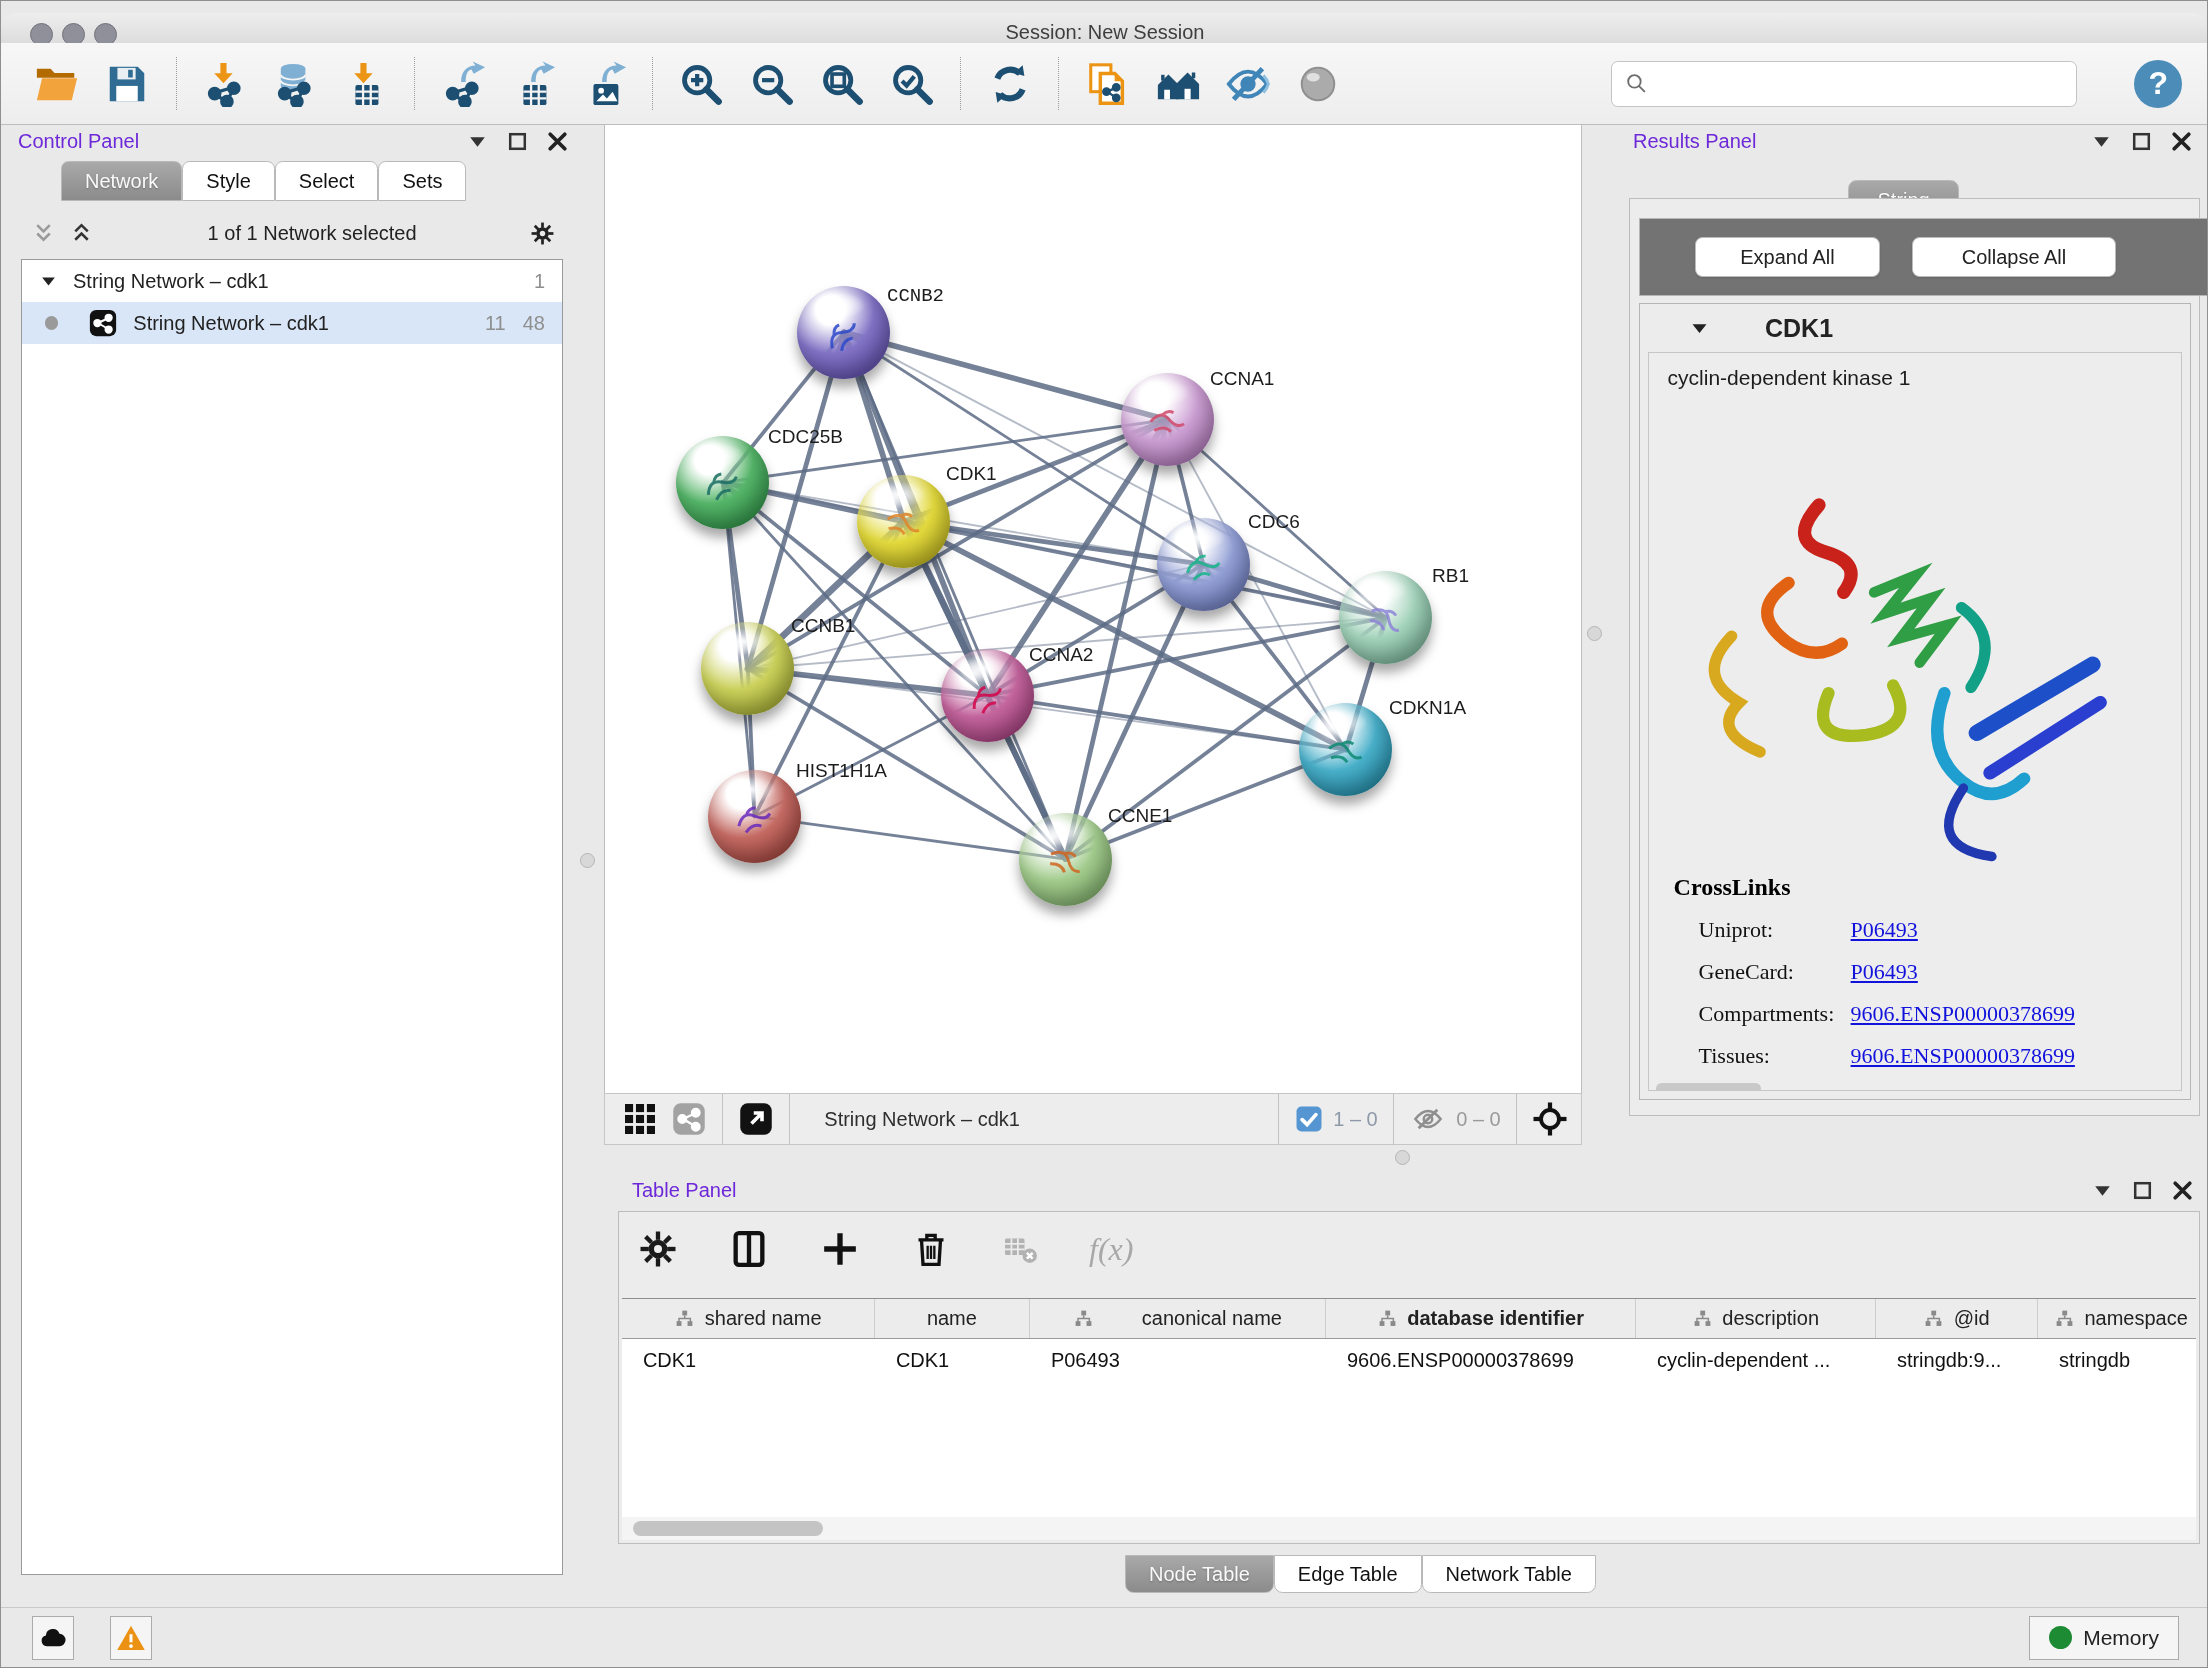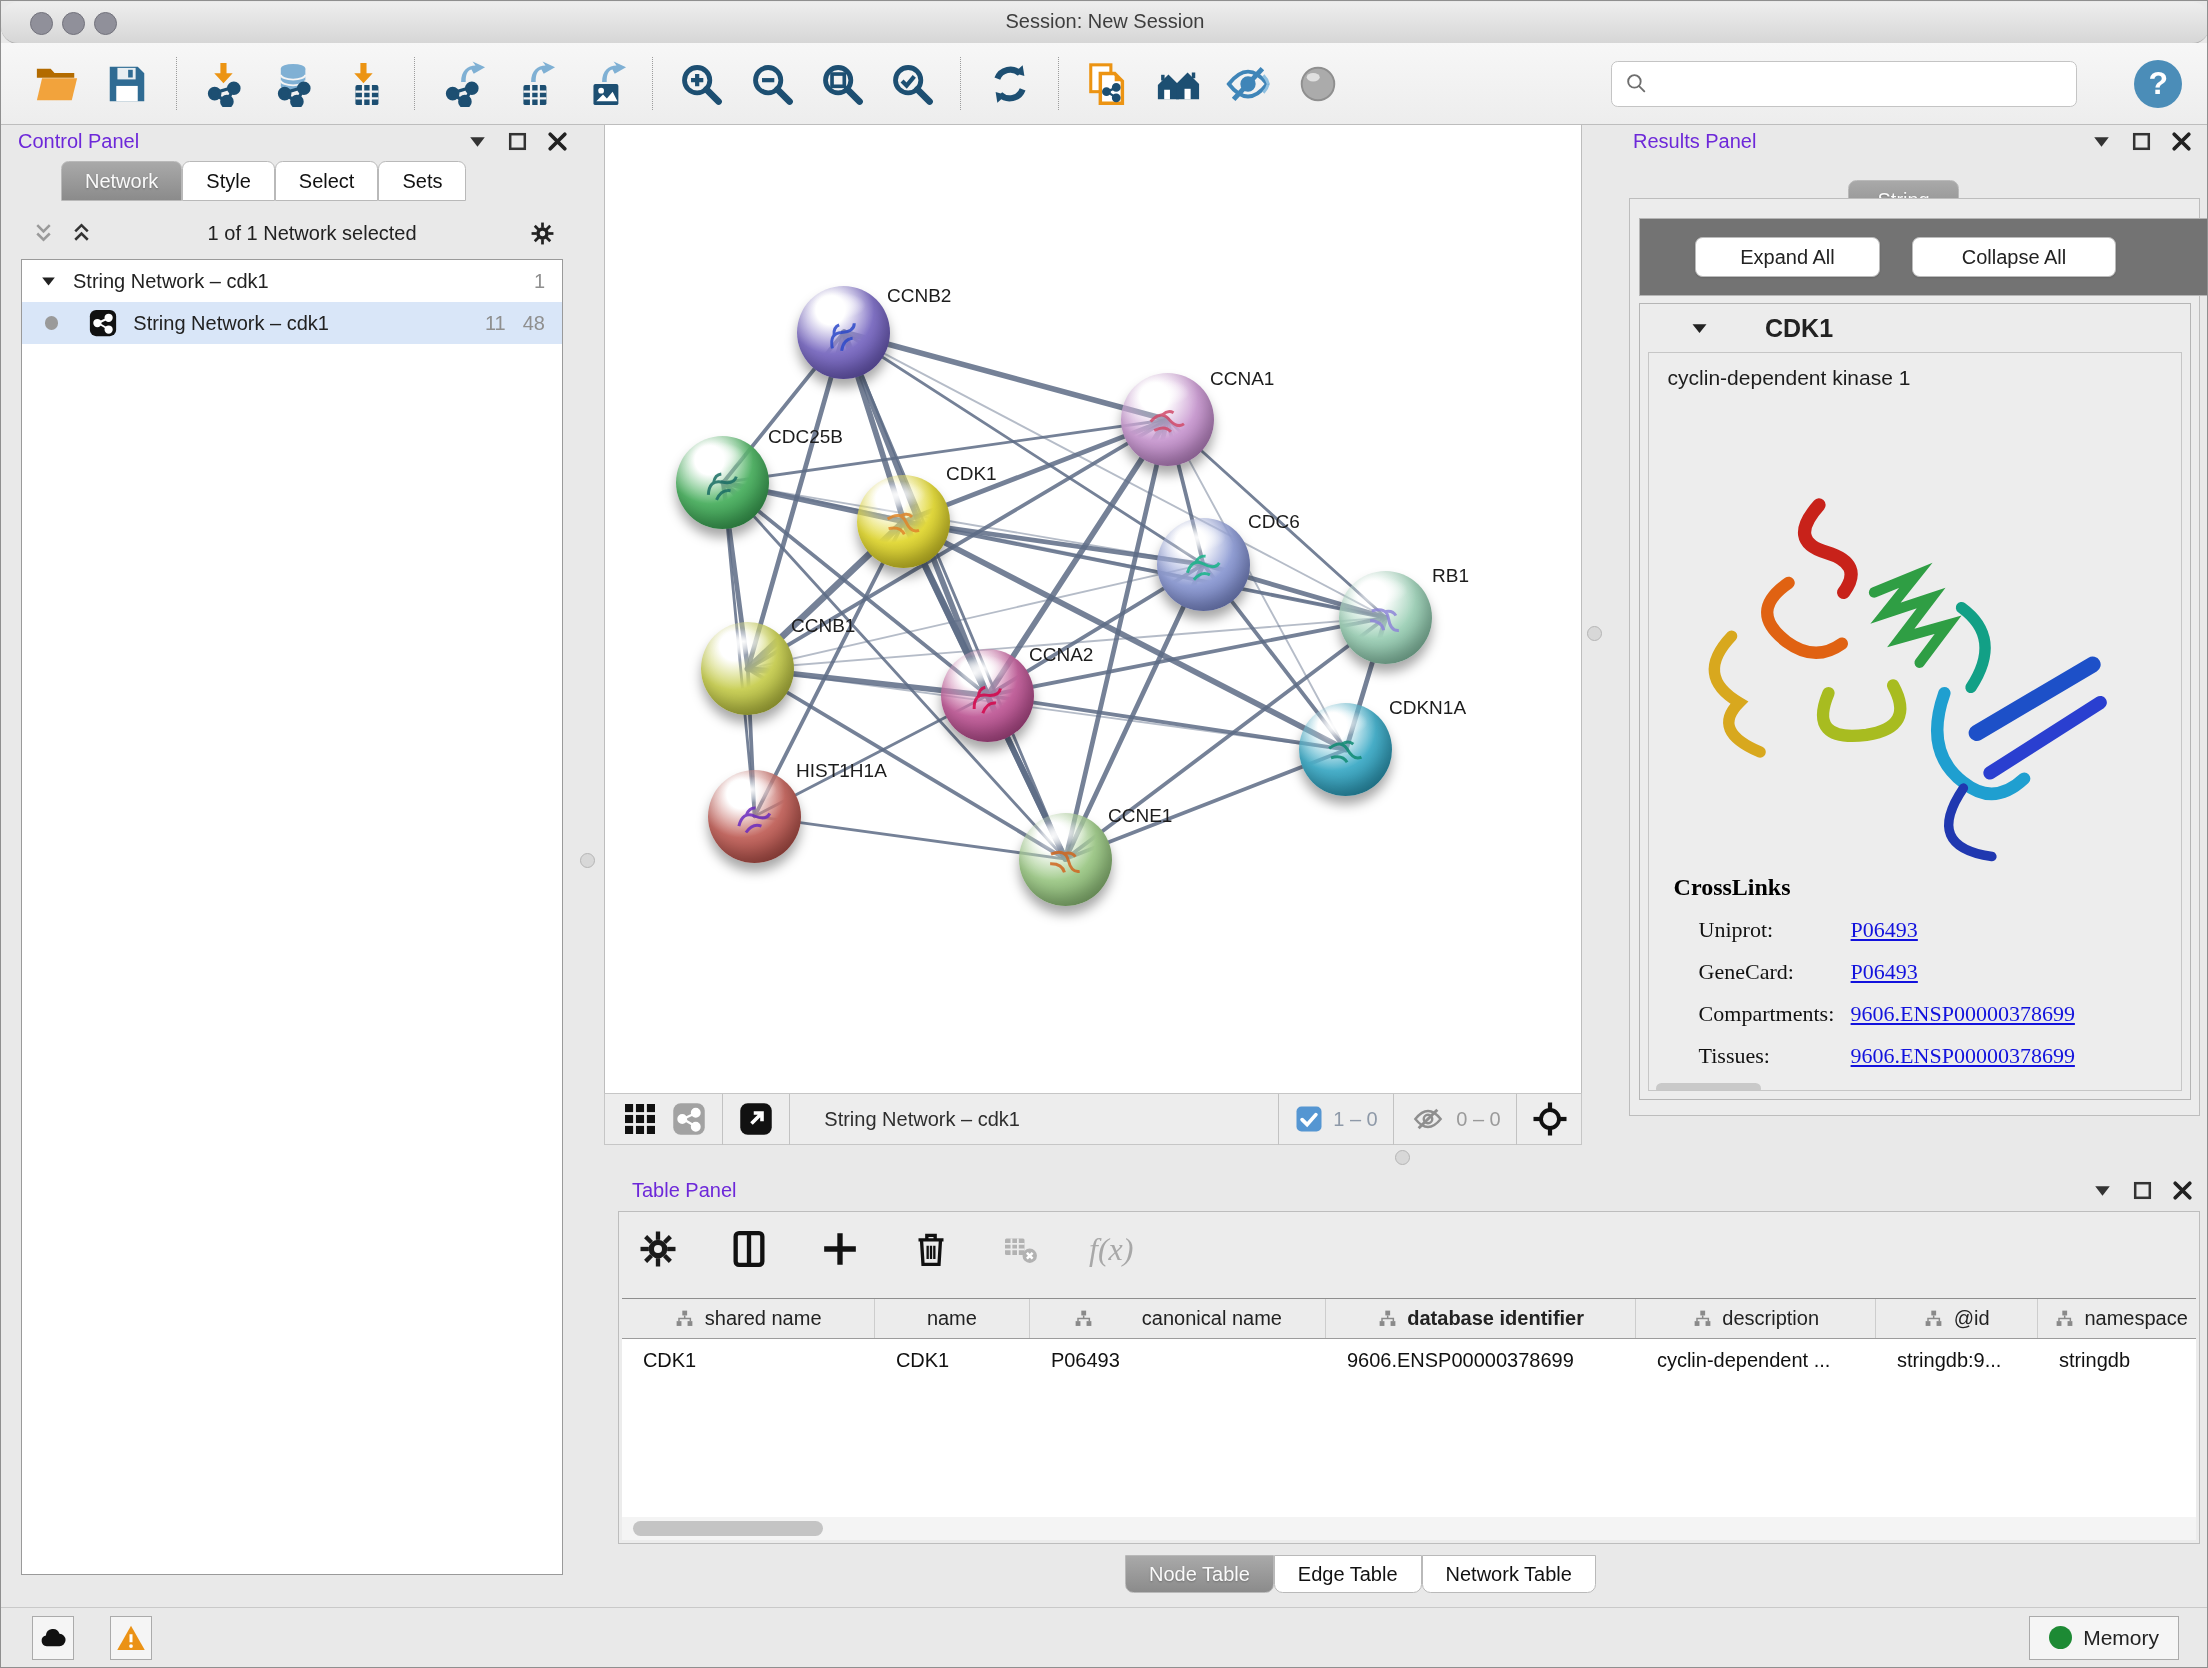--- a/index.html
+++ b/index.html
@@ -2,21 +2,21 @@
 <html style="font-size:15px"><head>
 <meta charset="utf-8">
 <style>
   html,body{margin:0;padding:0;background:#555;}
   *{box-sizing:border-box;}
   #app{position:relative;width:2208px;height:1668px;background:#e9e9e9;
        font-family:"Liberation Sans","DejaVu Sans",sans-serif;color:#222;
        border:1px solid #8f8f8f;overflow:hidden;}
 
   
-  #titlebar{position:absolute;left:0;top:1px;width:2208px;height:42px;
+  #titlebar{position:absolute;left:0;top:12px;width:2208px;height:42px;
     background:linear-gradient(#eeeeee,#d6d6d6);border-bottom:1px solid #b2b2b2;border-radius:17px;}
   .traffic{position:absolute;top:9.5px;width:23px;height:23px;border-radius:50%;
     background:#90909a;border:1px solid #72727c;}
   #win-title{position:absolute;left:0;right:0;top:7.6px;text-align:center;
     font-size:20px;color:#3e3e3e;}
 
   
   #toolbar{position:absolute;left:0;top:42px;width:2208px;height:82px;
     background:linear-gradient(#f7f7f7,#ededed);border-bottom:1px solid #bdbdbd;
     display:flex;align-items:center;padding:0 21px;}
@@ -468,21 +468,21 @@
       <div class="net-node" style="left: 192px; top: 161px; background: radial-gradient(circle at 36% 26%, rgba(255, 255, 255, 0.92) 0%, rgba(255, 255, 255, 0.25) 16%, rgb(130, 115, 198) 48%, rgb(74, 58, 146) 100%); box-shadow: rgba(0, 0, 0, 0.35) 0px 8.6px 11.4px, rgba(0, 0, 0, 0.22) -5.7px -9.5px 17px inset;">
         <div class="hl"></div>
         <svg viewBox="0 0 100 100">
       <g fill="none" stroke="#2c49c9" stroke-width="5" opacity=".85" transform="rotate(-45 50 50)">
       <path d="M22 52 q14-22 30-8 t26 4"></path>
             <path d="M30 66 q16-12 28-2"></path>
             <path d="M40 38 q8-10 18-6"></path>
           </g>
         </svg>
       </div>
-      <div class="net-label" style="left: 282px; top: 160px;">CCNB2</div>
+      <div class="net-label" style="left: 282px; top: 160px; font-family: Liberation Mono, monospace;">CCNB2</div>
       <div class="net-node" style="left: 516px; top: 248px; background: radial-gradient(circle at 36% 26%, rgba(255, 255, 255, 0.92) 0%, rgba(255, 255, 255, 0.25) 16%, rgb(204, 159, 211) 48%, rgb(146, 92, 156) 100%); box-shadow: rgba(0, 0, 0, 0.35) 0px 8.6px 11.4px, rgba(0, 0, 0, 0.22) -5.7px -9.5px 17px inset;">
         <div class="hl"></div>
         <svg viewBox="0 0 100 100">
       <g fill="none" stroke="#d14a6a" stroke-width="5" opacity=".85" transform="rotate(8 50 50)">
       <path d="M22 52 q14-22 30-8 t26 4"></path>
             <path d="M30 66 q16-12 28-2"></path>
             <path d="M40 38 q8-10 18-6"></path>
           </g>
         </svg>
       </div>

